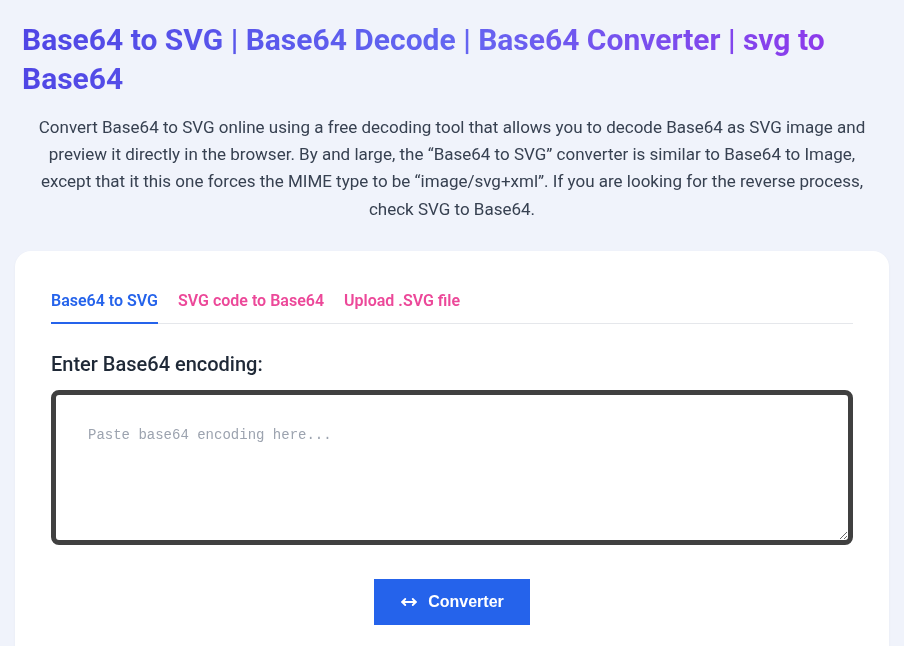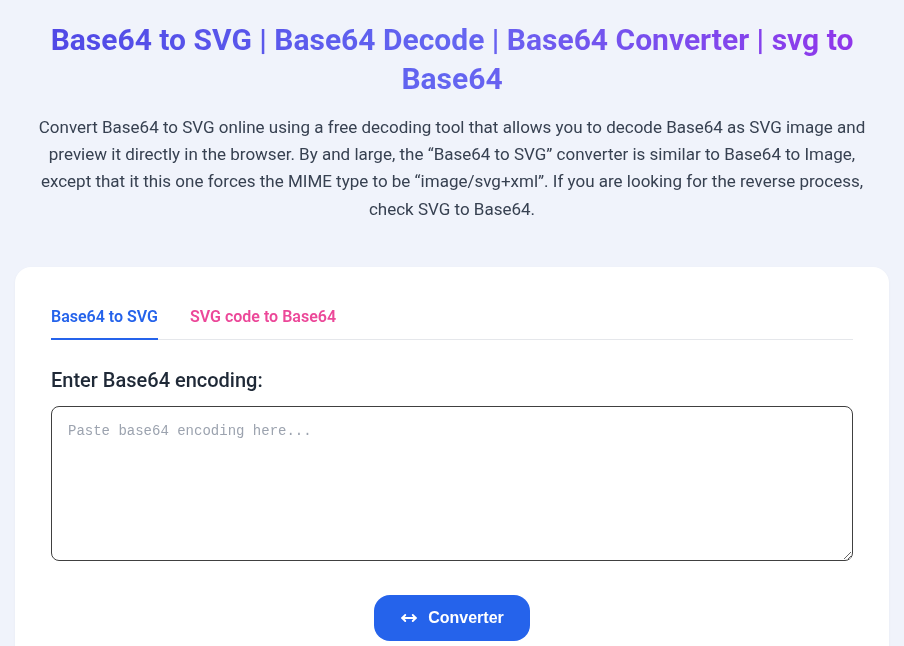--- a/index.html
+++ b/index.html
@@ -9,52 +9,52 @@
     }
     body {
       font-family: -apple-system, BlinkMacSystemFont, 'Segoe UI', Roboto, Arial, sans-serif;
       background-color: #f0f3fb;
       padding: 20px 10px;
       color: #1f2937;
     }
     .page-title {
       font-size: 30px;
       font-weight: 700;
-      text-align: center;
+      text-align: left;
       background: linear-gradient(90deg, #4f46e5 0%, #6366f1 50%, #9333ea 100%);
       -webkit-background-clip: text;
       background-clip: text;
       -webkit-text-fill-color: transparent;
       color: transparent;
       margin-bottom: 16px;
       line-height: 1.3;
       max-width: 860px;
       margin-left: auto;
       margin-right: auto;
     }
     .page-description {
       text-align: center;
       font-size: 17px;
       color: #374151;
       line-height: 1.6;
       max-width: 860px;
-      margin: 0 auto 44px auto;
+      margin: 0 auto 28px auto;
     }
     .card {
       background: #ffffff;
       border-radius: 16px;
       padding: 28px 36px 40px 36px;
       max-width: 874px;
       margin: 0 auto;
       box-shadow: 0 1px 3px rgba(0,0,0,0.04);
     }
     .tabs {
       display: flex;
       border-bottom: 1px solid #e5e7eb;
-      gap: 32px;
+      gap: 20px;
       margin-bottom: 28px;
     }
     .tab {
       padding: 12px 0;
       font-size: 16px;
       font-weight: 600;
       color: #ec4899;
       cursor: pointer;
       border-bottom: 2px solid transparent;
       margin-bottom: -1px;
@@ -66,41 +66,41 @@
     .input-label {
       font-size: 20px;
       color: #1f2937;
       font-weight: 500;
       margin-bottom: 14px;
       display: block;
     }
     .textarea-input {
       width: 100%;
       min-height: 155px;
-      border: 1px solid #404040;
+      border: 5px solid #404040;
       border-radius: 8px;
-      padding: 16px;
+      padding: 32px;
       font-family: 'Courier New', Courier, monospace;
       font-size: 14px;
       color: #374151;
       resize: vertical;
     }
     .textarea-input::placeholder {
       color: #9ca3af;
     }
     .button-row {
       display: flex;
       justify-content: center;
       margin-top: 30px;
     }
     .convert-button {
       background-color: #2563eb;
       color: #ffffff;
       border: none;
-      border-radius: 16px;
+      border-radius: 0;
       padding: 14px 26px;
       font-size: 16px;
       font-weight: 600;
       cursor: pointer;
       display: inline-flex;
       align-items: center;
       gap: 10px;
     }
     .swap-icon {
       display: inline-block;
@@ -111,20 +111,21 @@
 </head>
 <body>
 
 <h1 class="page-title">Base64 to SVG | Base64 Decode | Base64 Converter | svg to Base64</h1>
 <p class="page-description">Convert Base64 to SVG online using a free decoding tool that allows you to decode Base64 as SVG image and preview it directly in the browser. By and large, the “Base64 to SVG” converter is similar to Base64 to Image, except that it this one forces the MIME type to be “image/svg+xml”. If you are looking for the reverse process, check SVG to Base64.</p>
 
 <div class="card">
   <div class="tabs">
     <div class="tab active">Base64 to SVG</div>
     <div class="tab">SVG code to Base64</div>
+    <div class="tab">Upload .SVG file</div>
   </div>
 
   <label class="input-label">Enter Base64 encoding:</label>
   <textarea class="textarea-input" placeholder="Paste base64 encoding here..." style=""></textarea>
 
   <div class="button-row">
     <button class="convert-button">
       <span class="swap-icon">
         <svg viewBox="0 0 24 24" width="18" height="18" fill="none" stroke="currentColor" stroke-width="2.5" stroke-linecap="round" stroke-linejoin="round">
           <path d="M7 16l-4-4 4-4"></path>

